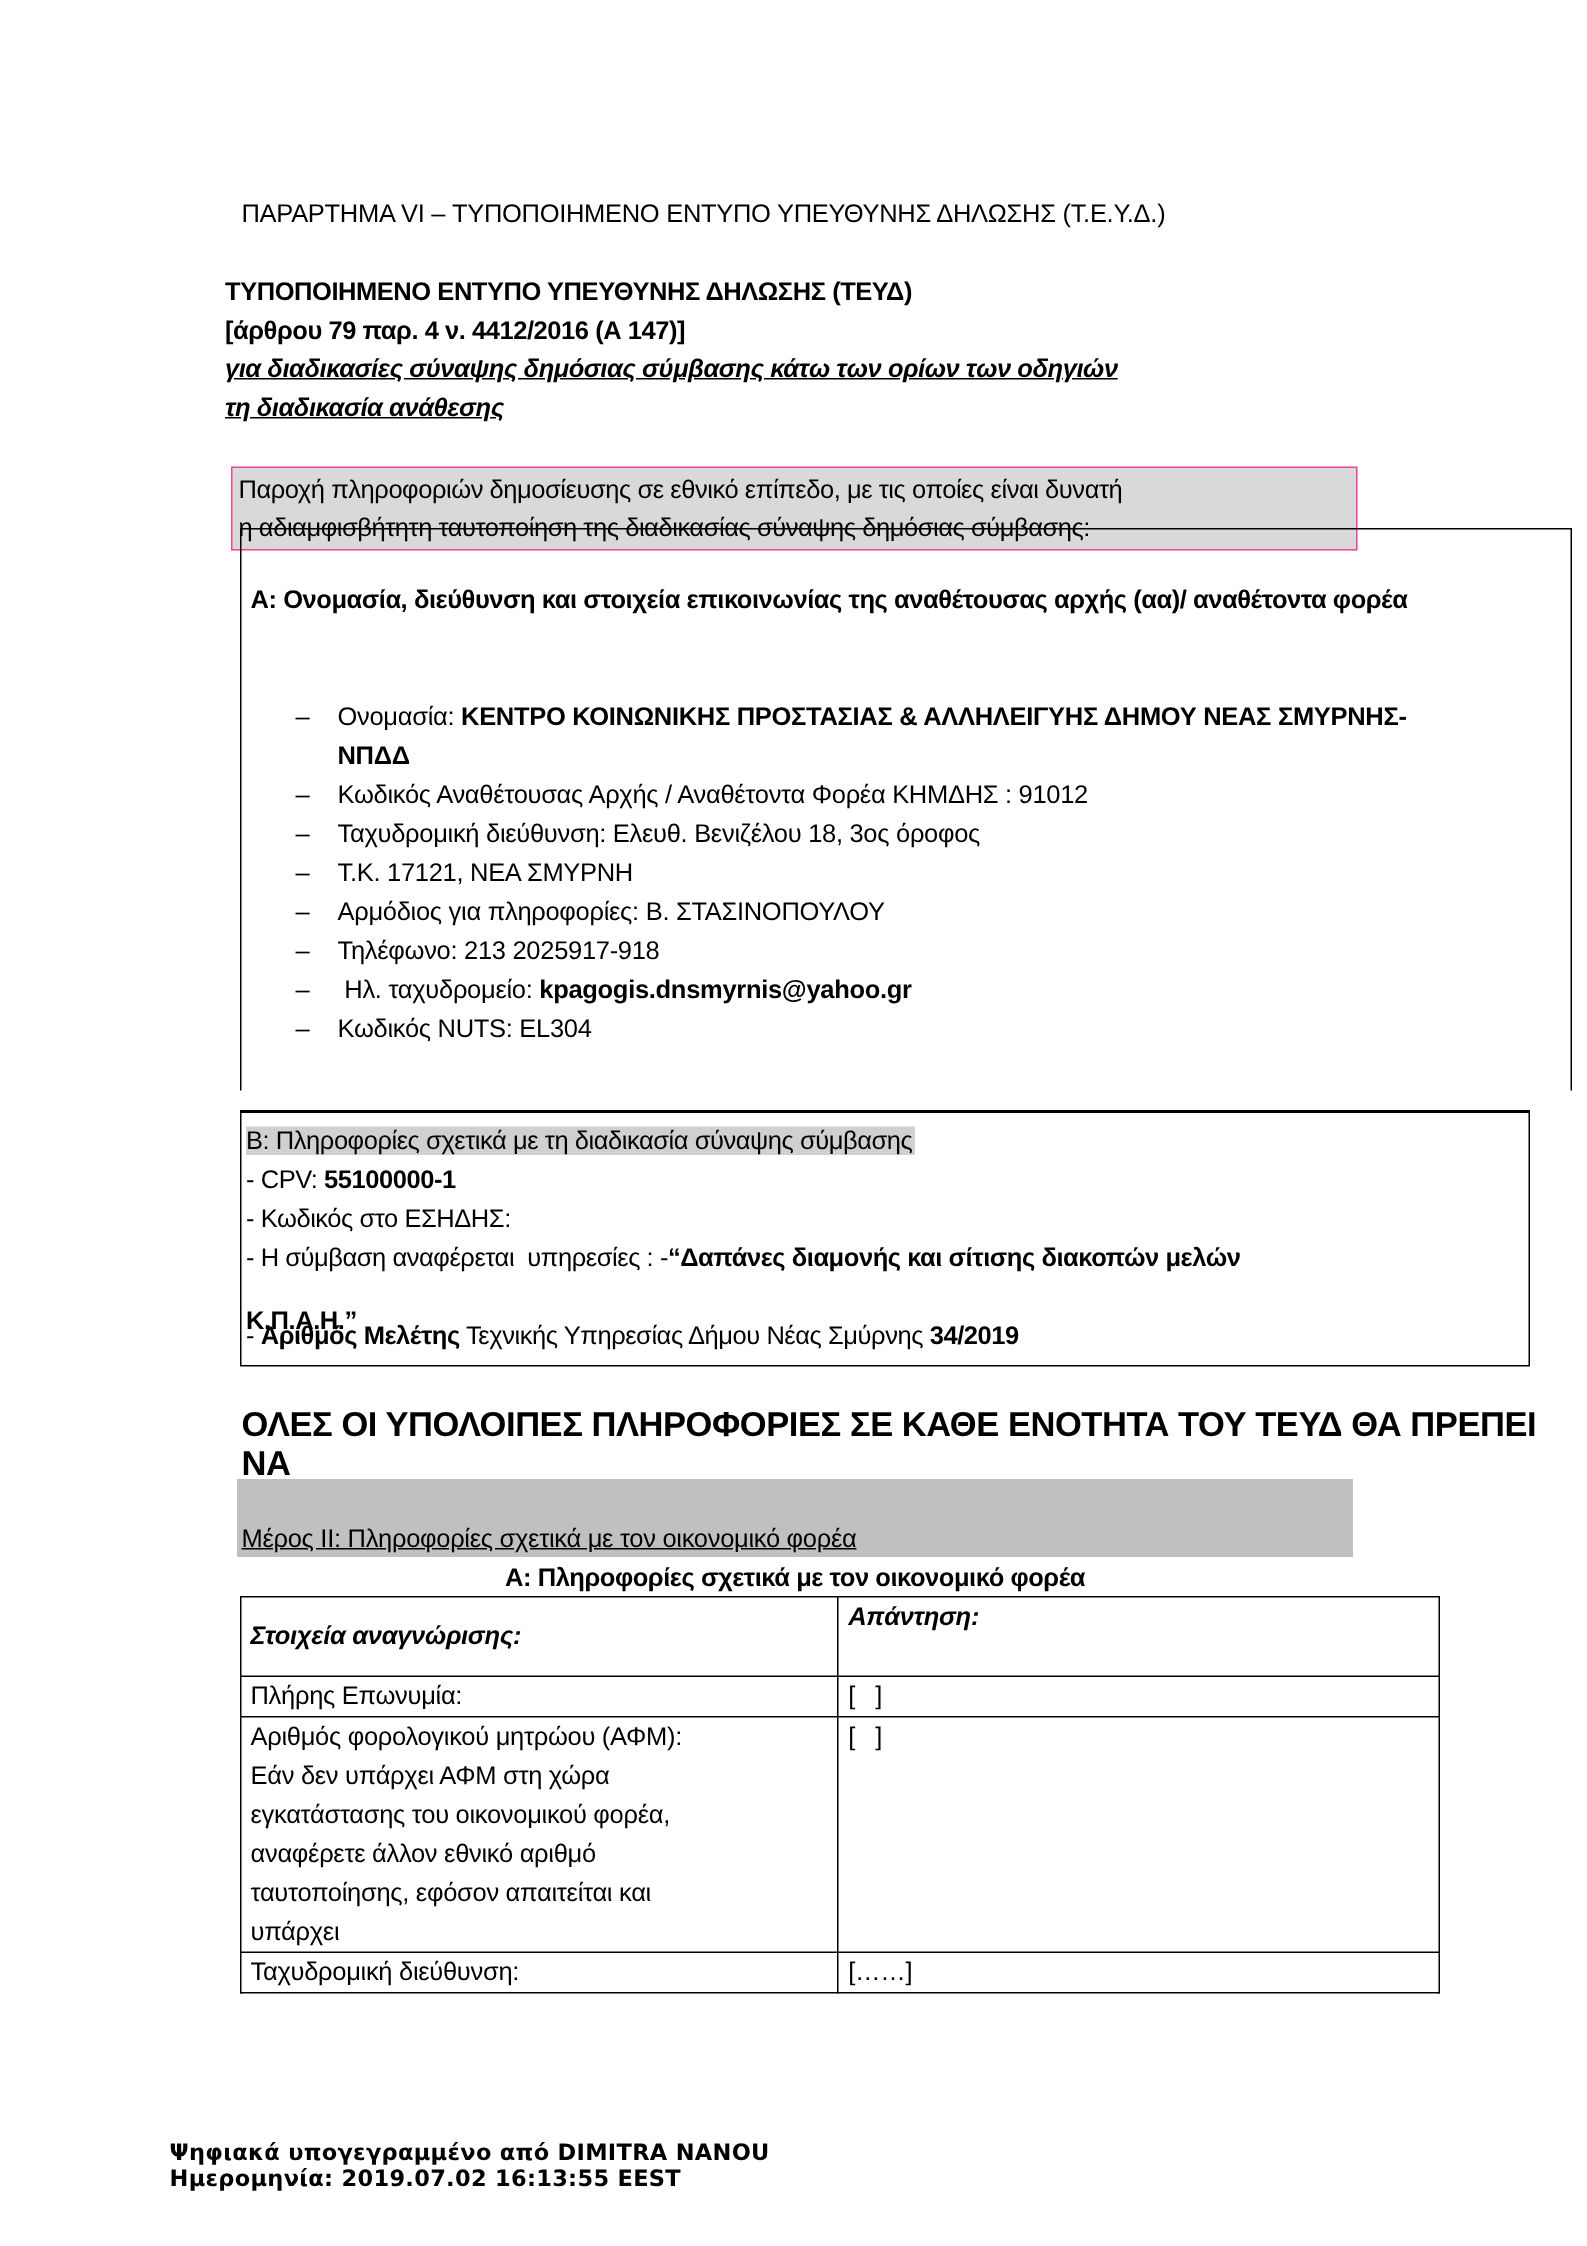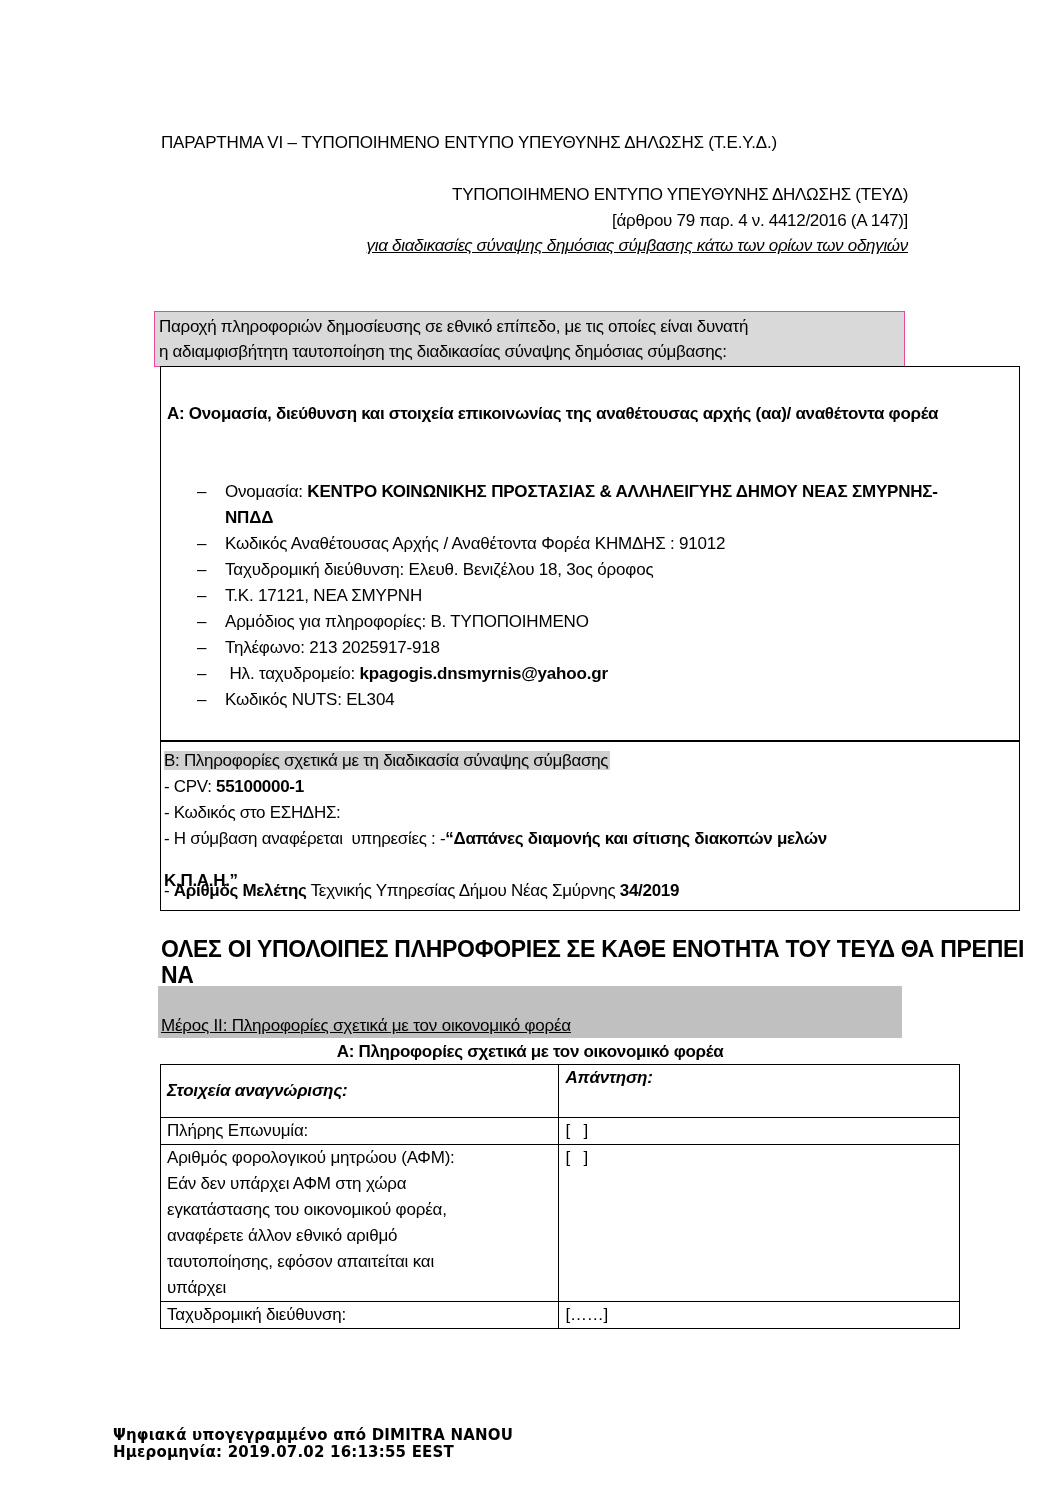--- a/index.html
+++ b/index.html
@@ -8,31 +8,31 @@
     font-family: "Liberation Sans", "DejaVu Sans", sans-serif; color: #000;
   }
   .abs { position: absolute; }
   .txt { font-size: 17px; line-height: 26px; white-space: nowrap; }
   .b { font-weight: bold; }
   .u { text-decoration: underline; }
   .i { font-style: italic; }
 
   #annex-title { left: 161px; top: 130px; font-size: 17px; letter-spacing: -0.2px; }
   #head-block { left: 150px; top: 182px; width: 758px; }
-  #head-block div { font-size: 17px; line-height: 25.5px; font-weight: normal; text-align: right; letter-spacing: -0.3px; }
+  #head-block div { font-size: 17px; line-height: 25.5px; font-weight: bold; text-align: left; letter-spacing: -0.3px; }
 
   #intro-box {
     left: 154px; top: 311px; width: 745px; height: 52px;
     background: #d9d9d9; border: 1px solid #ec4899; padding: 2px 0 0 4px;
   }
   #intro-box div { font-size: 17px; line-height: 25px; letter-spacing: -0.3px; }
 
   #box-a {
-    left: 160px; top: 366px; width: 858px; height: 374px;
-    border: 1.5px solid #000; border-bottom: none;
+    left: 160px; top: 352px; width: 858px; height: 374px;
+    border: 1.5px solid #000; border-bottom: none; padding-left: 28px;
   }
   #box-b {
     left: 160px; top: 740px; width: 858px; height: 168px;
     border: 1.5px solid #000; border-top: 2.5px solid #000;
   }
   #a-title { left: 6px; top: 33px; width: 848px; font-size: 17px; line-height: 28px; font-weight: bold; letter-spacing: -0.3px; }
   .a-item { left: 36px; font-size: 17px; line-height: 26px; white-space: nowrap; letter-spacing: -0.2px; }
   .a-item .dash { display: inline-block; width: 28px; }
   .a-item .val { font-weight: bold; }
 
@@ -61,20 +61,21 @@
 </style>
 </head>
 <body>
 
 <div class="abs txt" id="annex-title">ΠΑΡΑΡΤΗΜΑ VI – ΤΥΠΟΠΟΙΗΜΕΝΟ ΕΝΤΥΠΟ ΥΠΕΥΘΥΝΗΣ ΔΗΛΩΣΗΣ (Τ.Ε.Υ.Δ.)</div>
 
 <div class="abs" id="head-block">
   <div>ΤΥΠΟΠΟΙΗΜΕΝΟ ΕΝΤΥΠΟ ΥΠΕΥΘΥΝΗΣ ΔΗΛΩΣΗΣ (ΤΕΥΔ)</div>
   <div>[άρθρου 79 παρ. 4 ν. 4412/2016 (Α 147)]</div>
   <div class="u i">για διαδικασίες σύναψης δημόσιας σύμβασης κάτω των ορίων των οδηγιών</div>
+  <div class="u i">τη διαδικασία ανάθεσης</div>
 </div>
 
 <div class="abs" id="intro-box">
   <div>Παροχή πληροφοριών δημοσίευσης σε εθνικό επίπεδο, με τις οποίες είναι δυνατή</div>
   <div>η αδιαμφισβήτητη ταυτοποίηση της διαδικασίας σύναψης δημόσιας σύμβασης:</div>
 </div>
 
 <div class="abs" id="box-a">
   <div class="abs" id="a-title">Α: Ονομασία, διεύθυνση και στοιχεία επικοινωνίας της αναθέτουσας αρχής (αα)/ αναθέτοντα φορέα</div>
 
@@ -87,21 +88,21 @@
   <div class="abs a-item" style="top:164px">
     <span class="dash">–</span><span>Κωδικός Αναθέτουσας Αρχής / Αναθέτοντα Φορέα ΚΗΜΔΗΣ : 91012</span>
   </div>
   <div class="abs a-item" style="top:190px">
     <span class="dash">–</span><span>Ταχυδρομική διεύθυνση: Ελευθ. Βενιζέλου 18, 3ος όροφος</span>
   </div>
   <div class="abs a-item" style="top:216px">
     <span class="dash">–</span><span>Τ.Κ. 17121, ΝΕΑ ΣΜΥΡΝΗ</span>
   </div>
   <div class="abs a-item" style="top:242px">
-    <span class="dash">–</span><span>Αρμόδιος για πληροφορίες: Β. ΤΥΠΟΠΟΙΗΜΕΝΟ</span>
+    <span class="dash">–</span><span>Αρμόδιος για πληροφορίες: Β. ΣΤΑΣΙΝΟΠΟΥΛΟΥ</span>
   </div>
   <div class="abs a-item" style="top:268px">
     <span class="dash">–</span><span>Τηλέφωνο: 213 2025917-918</span>
   </div>
   <div class="abs a-item" style="top:294px">
     <span class="dash">–</span><span style="white-space:pre"> Ηλ. ταχυδρομείο: </span><span class="val">kpagogis.dnsmyrnis@yahoo.gr</span>
   </div>
   <div class="abs a-item" style="top:320px">
     <span class="dash">–</span><span>Κωδικός NUTS: EL304</span>
   </div>

